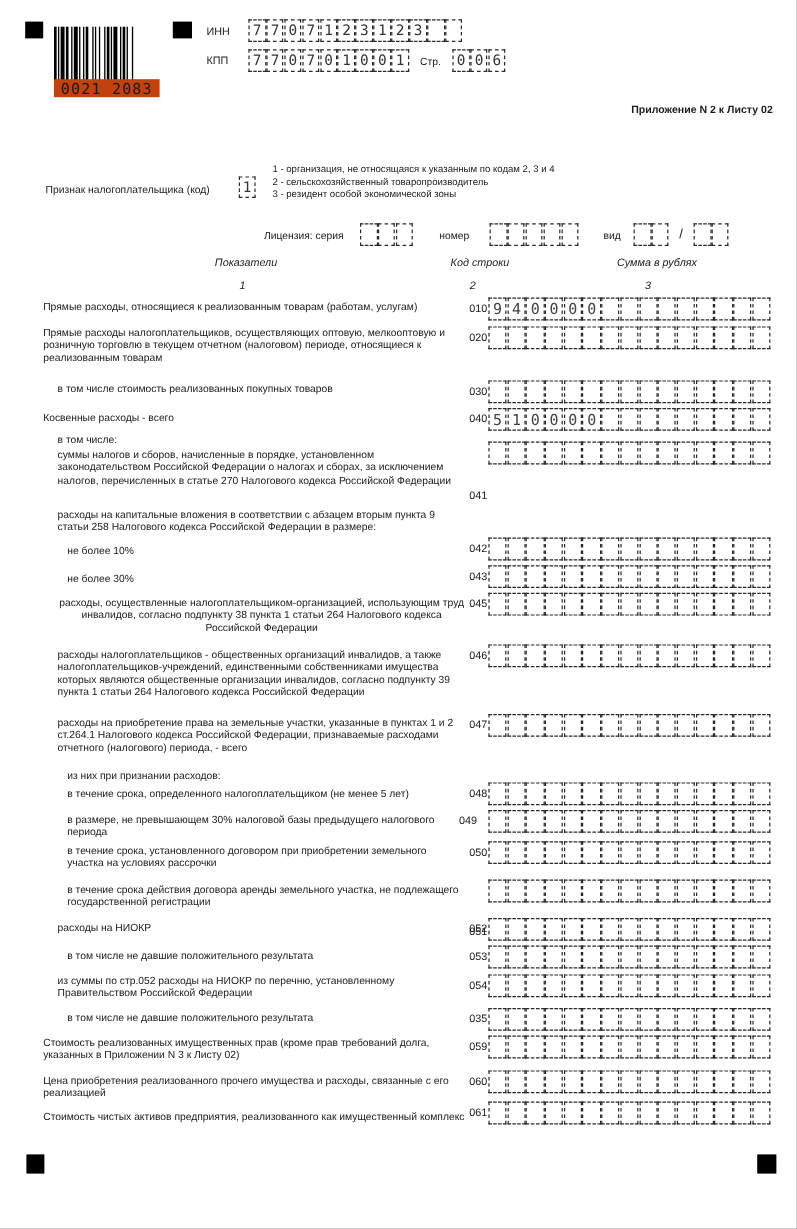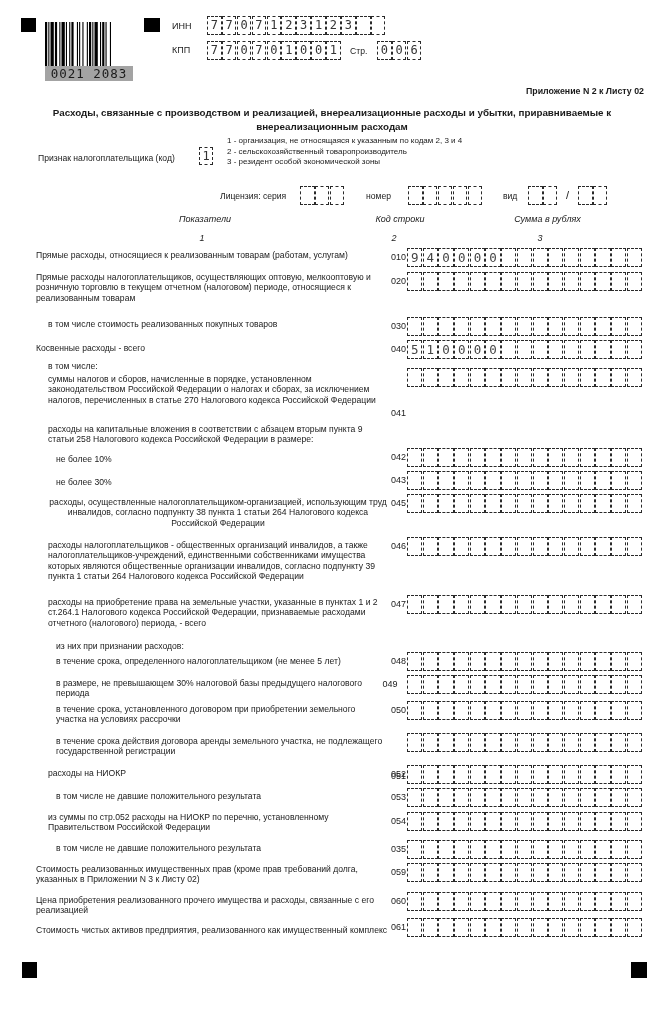--- a/index.html
+++ b/index.html
@@ -3,21 +3,21 @@
 <meta charset="utf-8">
 <style>
   html,body{margin:0;padding:0;background:#888;}
   #page{position:relative;width:664px;height:1024px;background:#fff;
         font-family:"Liberation Sans",sans-serif;color:#1a1a1a;overflow:hidden;}
   .abs{position:absolute;}
   .sq{position:absolute;width:15px;height:15px;background:#000;}
   
   #barcode{position:absolute;left:45px;top:22px;width:88px;height:50px;}
   #barcode-digits{position:absolute;left:45px;top:66px;width:88px;text-align:center;
-        font-family:"DejaVu Sans Mono",monospace;font-size:12.5px;background:#a3a3a3;letter-spacing:1px;}
+        font-family:"DejaVu Sans Mono",monospace;font-size:12.5px;background:#c2410c;letter-spacing:1px;}
   
   .cellrow{position:absolute;display:flex;}
   .hcell{width:12.6px;height:16.5px;border:1.5px dashed #2a2a2a;margin-right:0.3px;
          font-family:"DejaVu Sans Mono",monospace;font-size:12px;line-height:16.5px;
          text-align:center;color:#333;}
   
   .vcell{width:13.3px;height:17px;border:1.5px dashed #2a2a2a;margin-right:0.4px;
          font-family:"DejaVu Sans Mono",monospace;font-size:12.5px;line-height:17px;
          text-align:center;color:#444;}
   .lbl{font-size:9px;}
@@ -100,21 +100,20 @@
       <span class="hcell">1</span>
     </div>
   <div class="abs" style="left:350px;top:46px;font-size:8.6px;">Стр.</div>
   <div class="cellrow" style="left:377px;top:41px;">
       <span class="hcell">0</span>
       <span class="hcell">0</span>
       <span class="hcell">6</span>
     </div>
 
   <div class="appendix">Приложение N 2 к Листу 02</div>
-  <div id="title">Расходы, связанные с производством и реализацией, внереализационные расходы и убытки, приравниваемые к внереализационным расходам</div>
 
   <div id="attr-label">Признак налогоплательщика (код)</div>
   <div id="attr-box">1</div>
   <div class="legend" style="top:136px;">1 - организация, не относящаяся к указанным по кодам 2, 3 и 4</div>
   <div class="legend" style="top:146.5px;">2 - сельскохозяйственный товаропроизводитель</div>
   <div class="legend" style="top:157px;">3 - резидент особой экономической зоны</div>
 
   <div class="lic-lbl" style="left:220px;">Лицензия: серия</div>
   <div class="cellrow" style="left:300px;top:186px;">
       <span class="hcell"></span>

